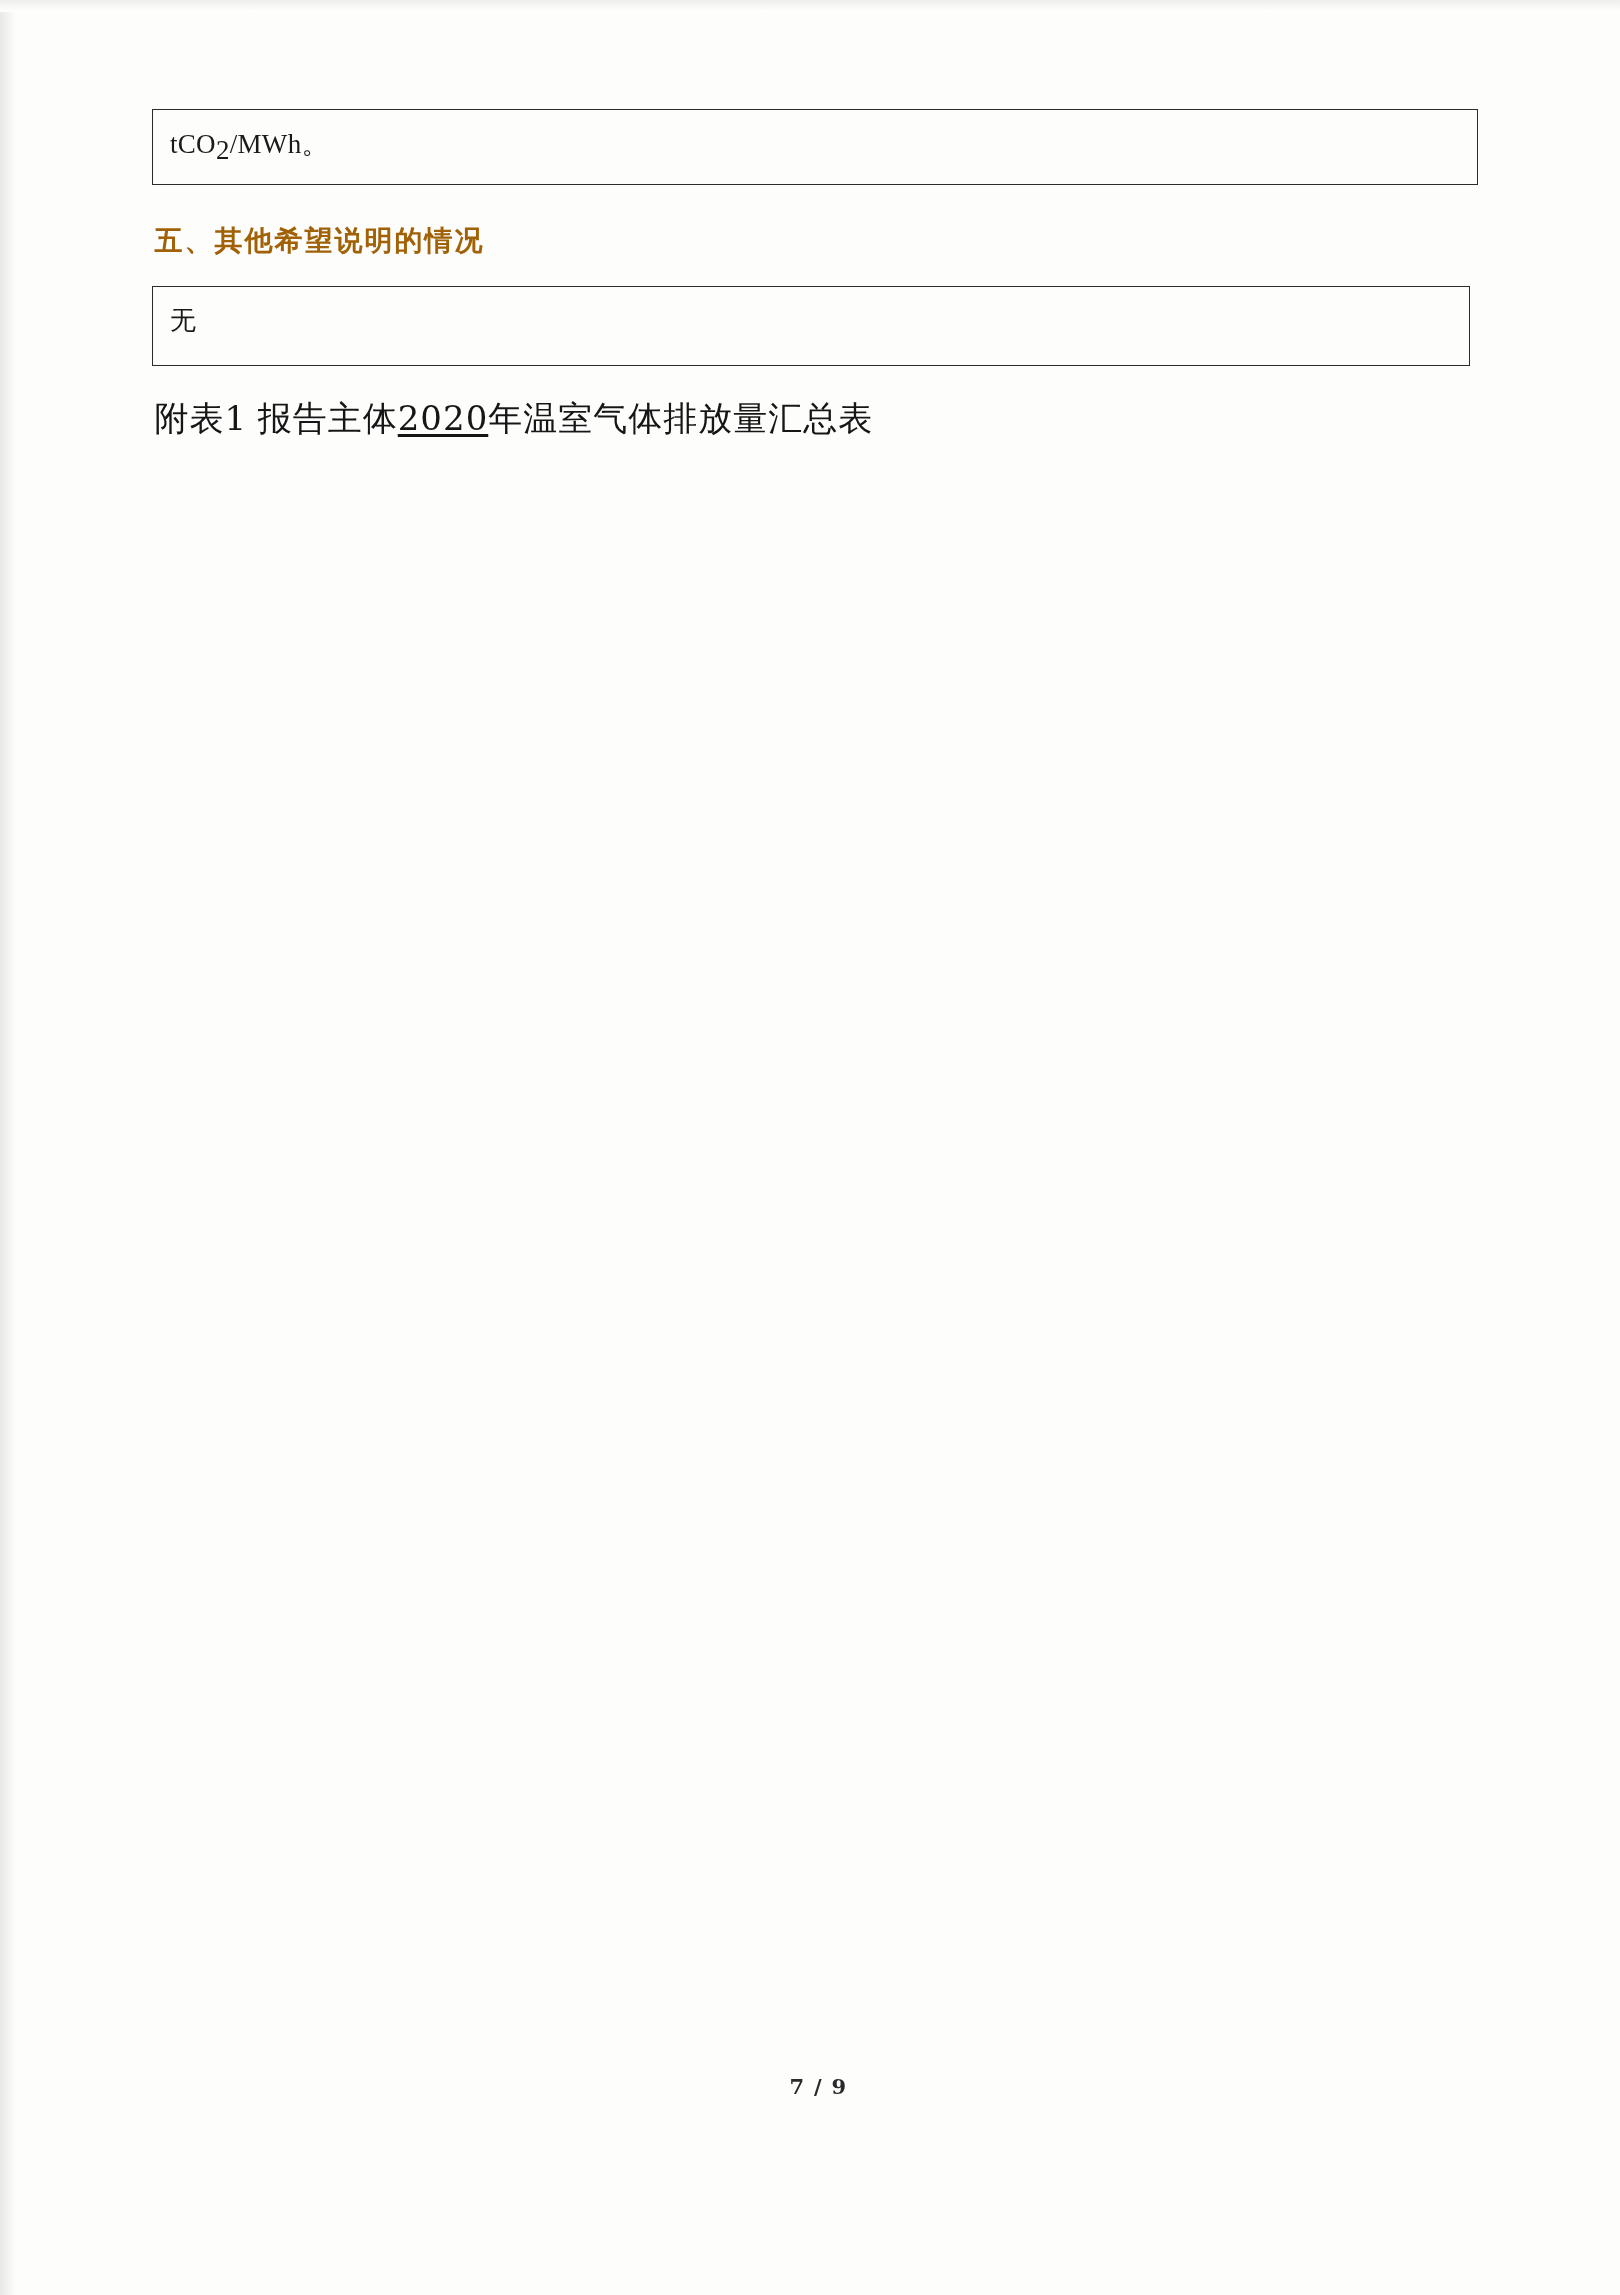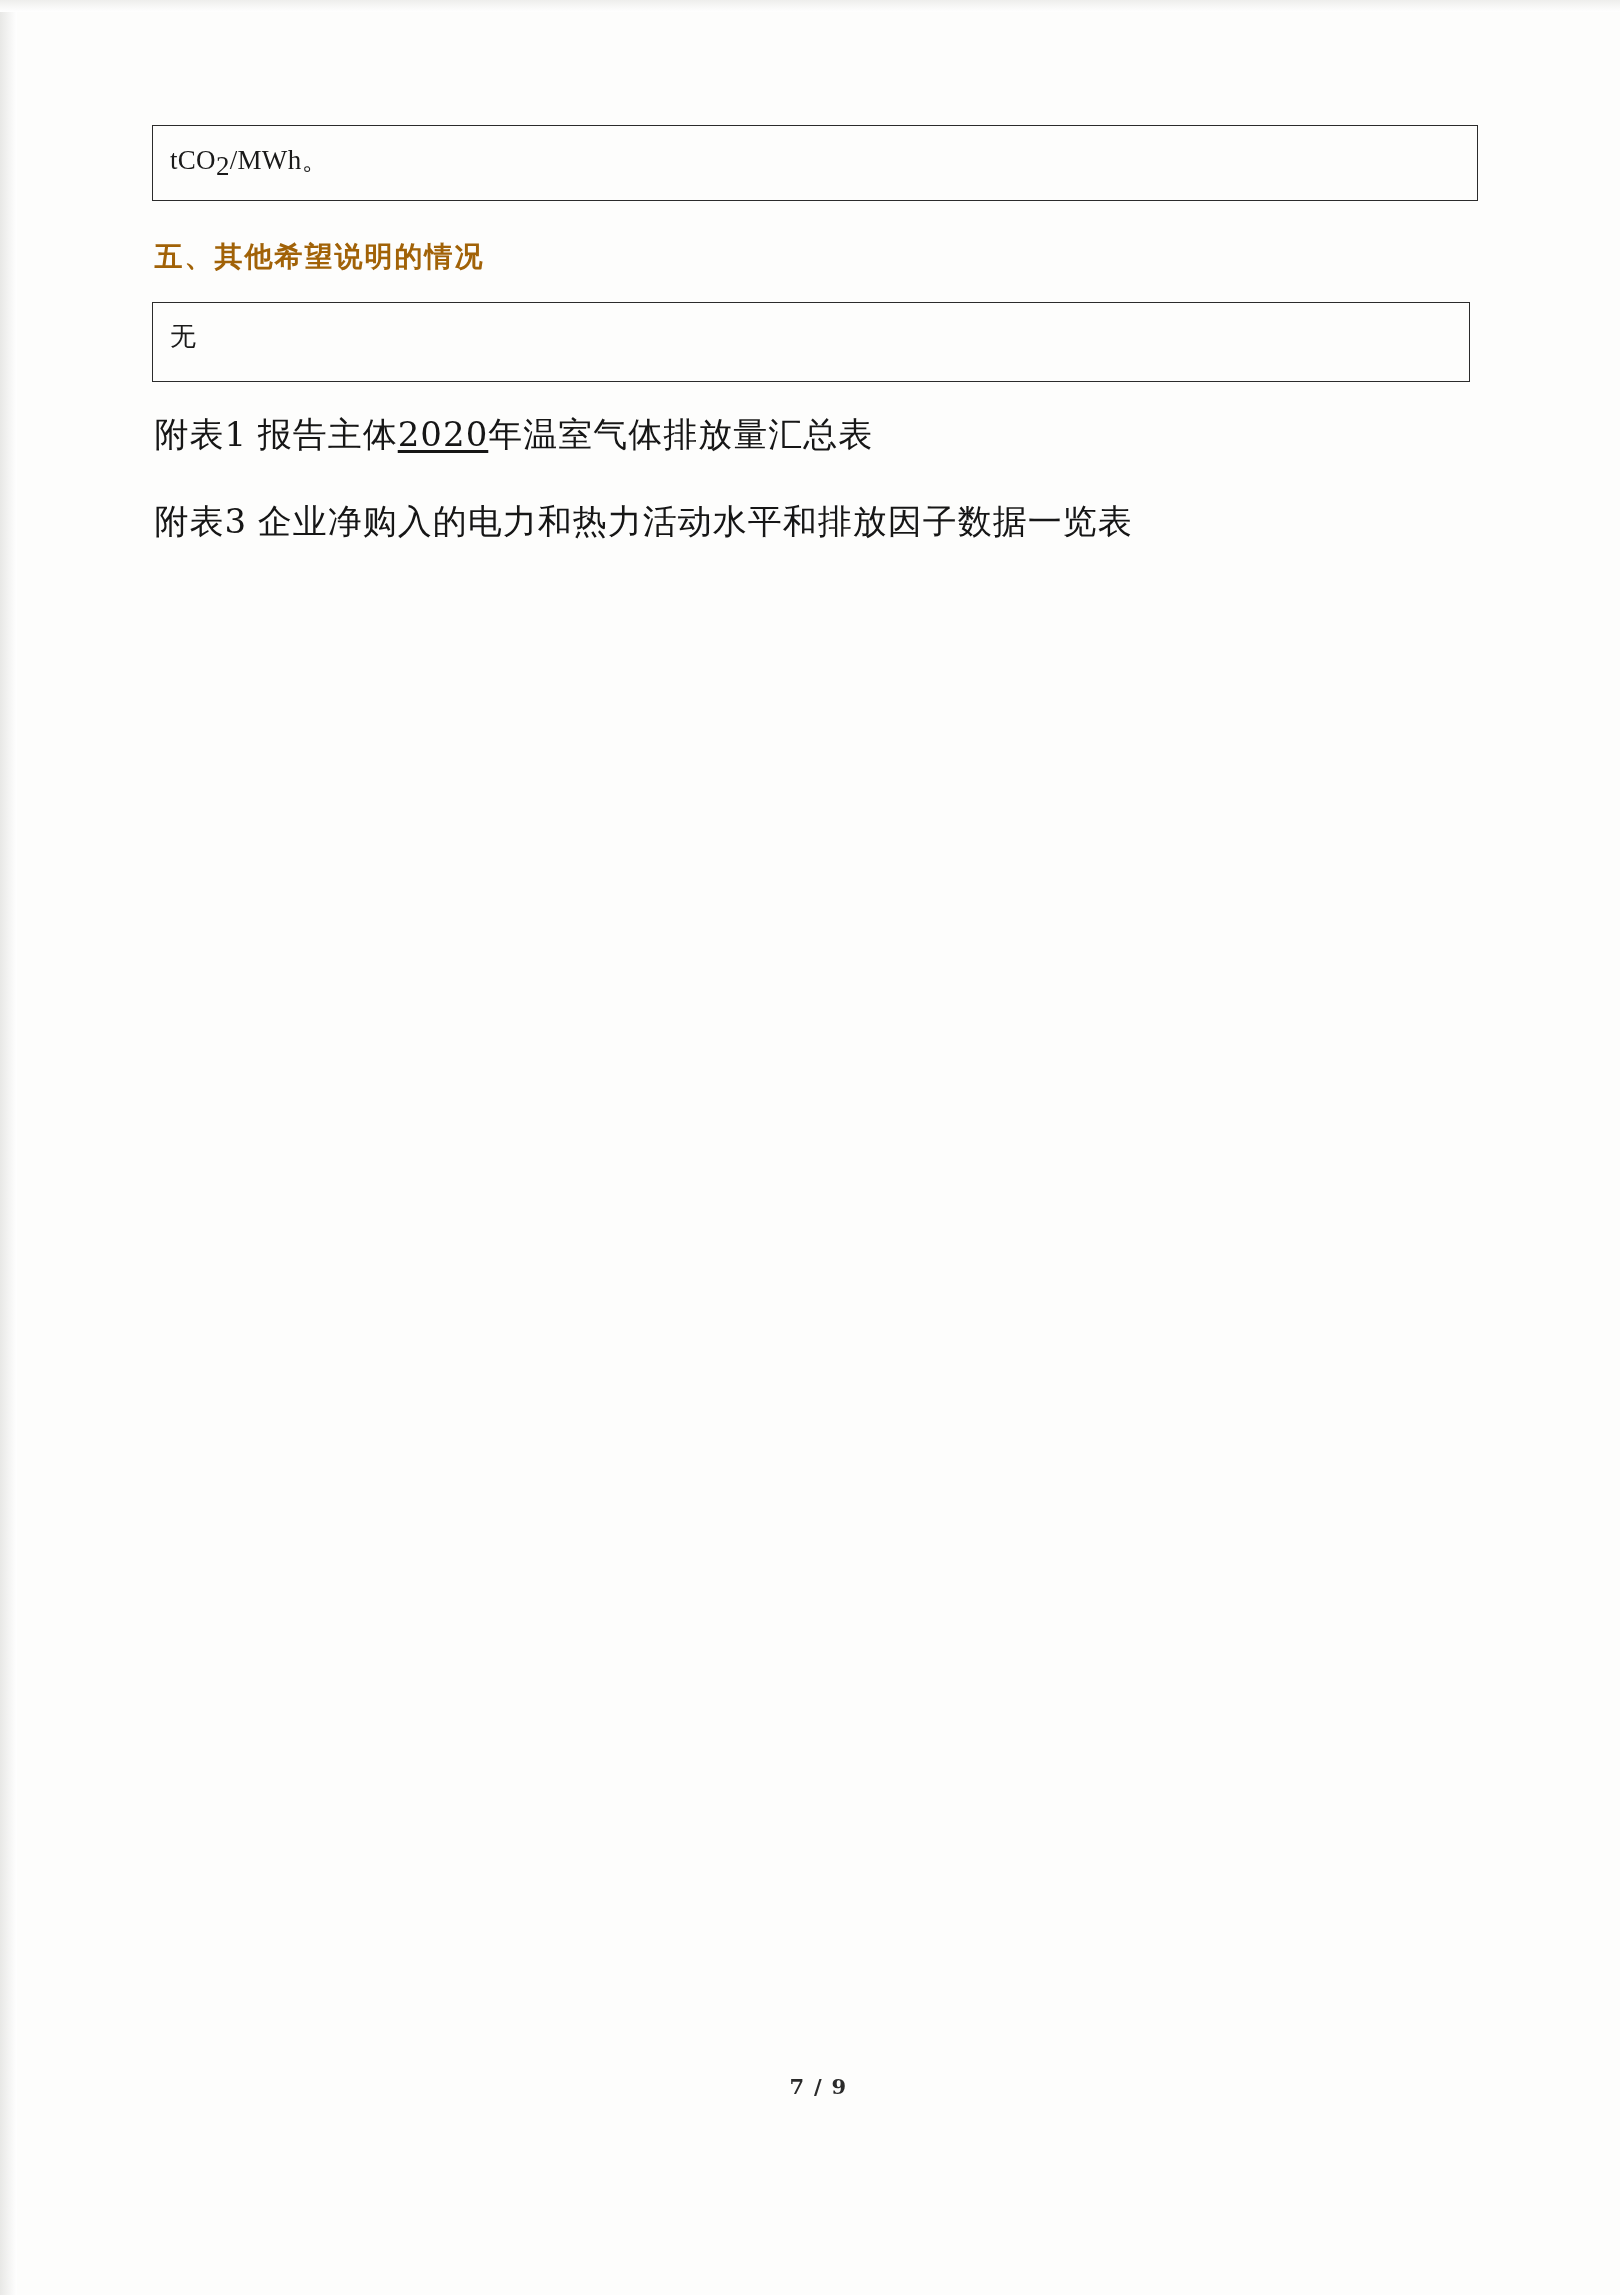--- a/index.html
+++ b/index.html
@@ -37,21 +37,21 @@
     left: 0;
     top: 0;
     width: 1621px;
     height: 11.8px;
     background: linear-gradient(to bottom, #eeeeec, #ffffff);
   }
 
   .content {
     position: absolute;
     left: 152px;
-    top: 125px;
+    top: 109px;
     width: 1326px;
   }
 
   .framed-box {
     border: 1.3px solid #2b2b2b;
     box-sizing: border-box;
     padding: 14.4px 17px 17px 17px;
     font-size: 26px;
     line-height: 1.5;
     letter-spacing: 0.3px;
@@ -131,22 +131,19 @@
       <span>无</span>
     </div>
 
     <div class="annex-list">
 
       <div class="annex-item">
         <span class="label">附表1</span><span>报告主体</span><span class="underline">2020</span><span>年温室气体排放量汇总表</span>
       </div>
 
 
-      <div class="annex-item">
-        <span class="label">附表3</span><span>企业净购入的电力和热力活动水平和排放因子数据一览表</span><span class="underline"></span><span></span>
-      </div>
 
     </div>
   </div>
 
   <div class="page-number">7 / 9</div>
 </div>
 
 
 </body></html>

